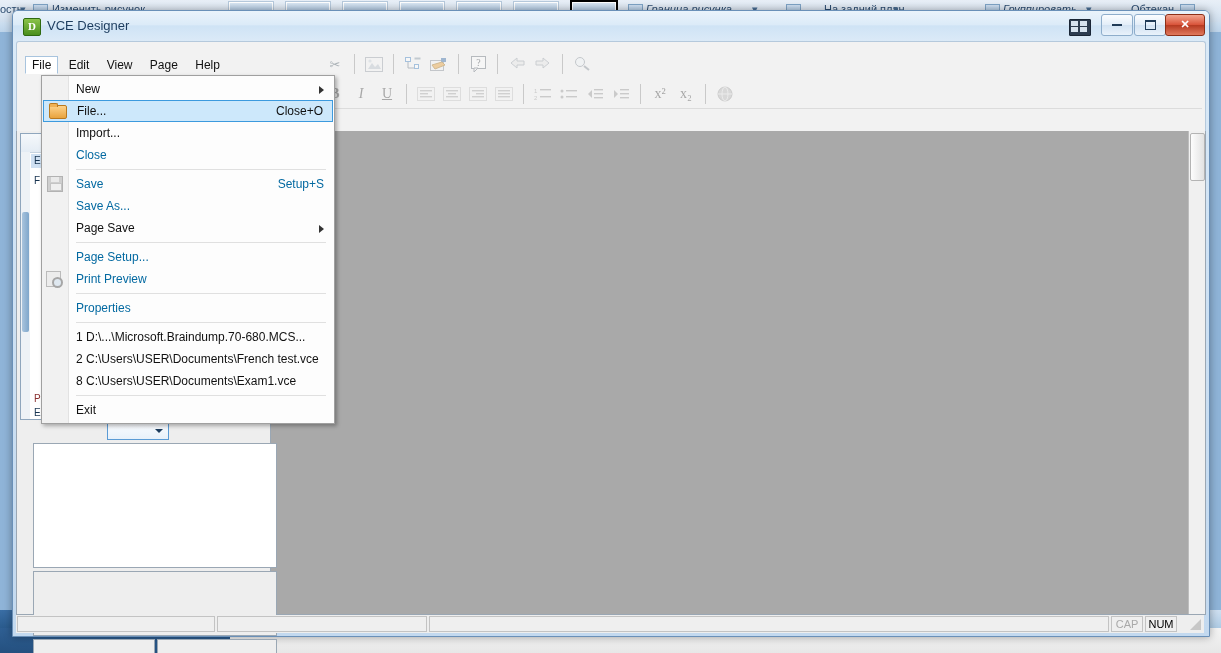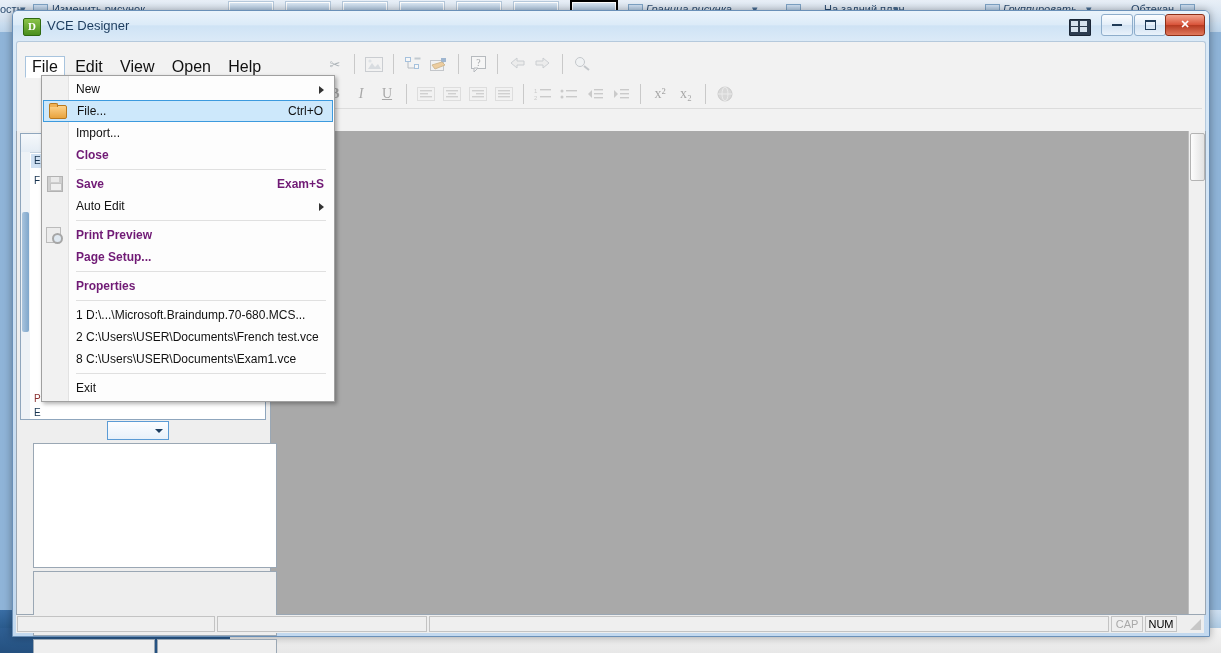--- a/index.html
+++ b/index.html
@@ -105,21 +105,21 @@
   #toolbar-area{
     position:absolute;left:3px;top:30px;width:1188px;height:90px;
     background:#f2f2f2;border:1px solid #b5c9dc;border-bottom:none;
     border-radius:3px 3px 0 0;
   }
   #menubar{
     position:absolute;left:0;top:14px;height:20px;padding-left:8px;
     font-size:12px;color:#000;
   }
   .menu-title{
-    display:inline-block;padding:2px 7px;font-size:16px;color:#111;
+    display:inline-block;padding:2px 7px;font-size:12px;color:#111;
   }
   .menu-title.open{
     background:#fff;border:1px solid #a8c4de;border-bottom:1px solid #fff;
     padding:1px 6px;position:relative;z-index:60;
   }
   #tb-row1{position:absolute;left:305px;top:8px;height:28px;display:flex;align-items:center;}
   #tb-row2{position:absolute;left:305px;top:38px;height:28px;display:flex;align-items:center;}
   .tbsep{width:1px;height:20px;background:#c9c9c9;margin:0 6px;}
   .tbico{
     width:24px;height:24px;margin:0 1px;opacity:.45;
@@ -220,21 +220,21 @@
     font-size:12px;
   }
   #file-menu .gutter{
     position:absolute;left:0;top:0;bottom:0;width:26px;background:#f1f1f1;
     border-right:1px solid #e2e2e2;
   }
   .mi{
     position:relative;height:22px;line-height:22px;
     padding-left:34px;padding-right:24px;color:#111;white-space:nowrap;
   }
-  .mi.disabled{color:#701a75;font-weight:bold;}
+  .mi.disabled{color:#0369a1;}
   .mi.hl{
     background:#cde8fb;border:1px solid #3c9ade;height:20px;line-height:20px;
     margin:0 1px;padding-left:33px;
   }
   .mi .sc{position:absolute;right:10px;top:0;}
   .mi.hl .sc{right:9px;}
   .mi .arrow{
     position:absolute;right:10px;top:8px;width:0;height:0;
     border-top:4px solid transparent;border-bottom:4px solid transparent;
     border-left:5px solid #333;
@@ -343,21 +343,21 @@
       </div>
     <div class="wbtn" id="btn-close">✕</div>
   </div>
 
   <div id="toolbar-area">
 
     <div id="menubar">
       <span class="menu-title open">File</span>
       <span class="menu-title">Edit</span>
       <span class="menu-title">View</span>
-      <span class="menu-title">Open</span>
+      <span class="menu-title">Page</span>
       <span class="menu-title">Help</span>
     </div>
 
     <div id="tb-row1">
       <div class="tbico">✂</div>
       <div class="tbsep"></div>
       <div class="tbico">
         <svg width="18" height="15">
             <rect x="0.5" y="0.5" width="17" height="14" fill="#f3f3f3" stroke="#9aa2aa"></rect>
             <polygon points="3,12 7,6 10,10 13,7 16,12" fill="#b9c3cc"></polygon>
@@ -548,54 +548,57 @@
     <div class="gutter"></div>
 
     <div class="mi">
       <span>New</span>
       <span class="arrow"></span>
     </div>
 
     <div class="mi hl">
       <span class="folder-ico"></span>
       <span>File...</span>
-      <span class="sc">Ctrl+O</span>
+      <span class="sc">Close+O</span>
     </div>
 
     <div class="mi">
       <span>Import...</span>
     </div>
 
     <div class="mi disabled">
       <span>Close</span>
     </div>
     <div class="msep"></div>
 
     <div class="mi disabled">
       <span class="save-ico"></span>
       <span>Save</span>
-      <span class="sc">Exam+S</span>
-    </div>
-
+      <span class="sc">Setup+S</span>
+    </div>
+
+    <div class="mi disabled">
+      <span>Save As...</span>
+    </div>
 
     <div class="mi">
-      <span>Auto Edit</span>
+      <span>Page Save</span>
       <span class="arrow"></span>
     </div>
     <div class="msep"></div>
+
+    <div class="mi disabled">
+      <span>Page Setup...</span>
+    </div>
 
     <div class="mi disabled">
       <span class="prev-ico"></span>
       <span>Print Preview</span>
     </div>
 
-    <div class="mi disabled">
-      <span>Page Setup...</span>
-    </div>
-
     <div class="msep"></div>
 
     <div class="mi disabled">
       <span>Properties</span>
     </div>
     <div class="msep"></div>
 
     <div class="mi">
       <span>1 D:\...\Microsoft.Braindump.70-680.MCS...</span>
     </div>

